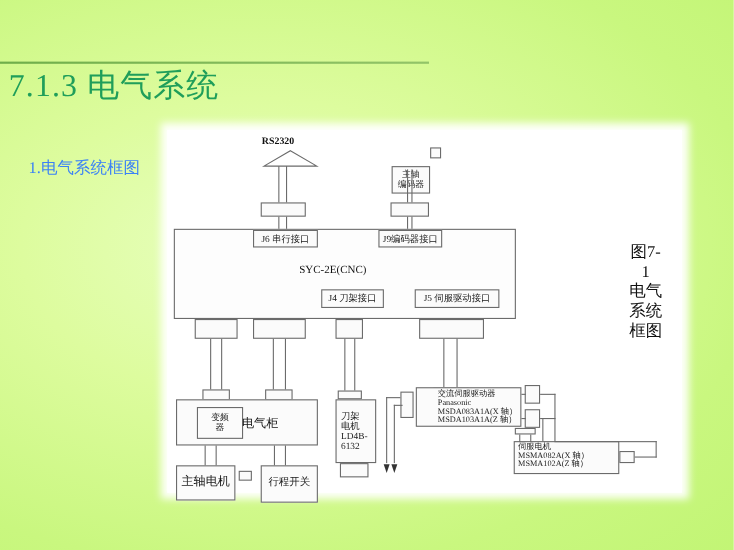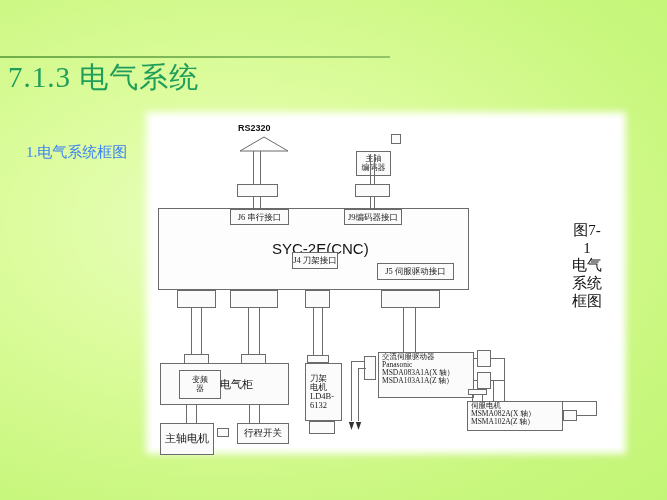--- a/index.html
+++ b/index.html
@@ -60,21 +60,21 @@
     line-height: 1.05;
     overflow: hidden;
   }
   .bx.left { justify-content: flex-start; text-align: left; padding-left: 2px; }
   .ln {
     position: absolute;
     background: #6b6b6b;
   }
   .lbl {
     position: absolute;
-    font-family: Liberation Sans, sans-serif;
+    font-family: Liberation Serif, serif;
     color: #111;
     white-space: nowrap;
   }
   .caption {
     position: absolute;
     left: 570px; top: 222px;
     width: 34px;
     font-family: "Liberation Serif", serif;
     font-size: 15px;
     color: #111;
@@ -116,23 +116,23 @@
 
   <div class="bx" style="left:6px; top:90px; width:311px; height:82px; background:#fdfdfd;"></div>
 
   <div class="bx" style="left:78px; top:91px; width:59px; height:16px; font-size:8.5px;">
     <span>J6 串行接口</span>
   </div>
   <div class="bx" style="left:192px; top:91px; width:58px; height:16px; font-size:8.5px;">
     <span>J9编码器接口</span>
   </div>
 
-  <div class="lbl" style="left:120px; top:122px; font-size:15px;">SYC-2E(CNC)</div>
-
-  <div class="bx" style="left:140px; top:134px; width:46px; height:17px; font-size:8.5px;">
+  <div class="lbl" style="left:120px; top:122px; font-size:10px;">SYC-2E(CNC)</div>
+
+  <div class="bx" style="left:140px; top:145px; width:57px; height:17px; font-size:8.5px;">
     <span>J4 刀架接口</span>
   </div>
   <div class="bx" style="left:225px; top:145px; width:77px; height:17px; font-size:8.5px;">
     <span>J5 伺服驱动接口</span>
   </div>
 
   <div class="bx" style="left:25px; top:172px; width:39px; height:18px;"></div>
   <div class="bx" style="left:78px; top:172px; width:48px; height:18px;"></div>
   <div class="bx" style="left:153px; top:172px; width:25px; height:18px;"></div>
   <div class="bx" style="left:229px; top:172px; width:59px; height:18px;"></div>
@@ -154,21 +154,21 @@
 
   <div class="ln" style="left:34px; top:287px; width:1px; height:19px;"></div>
   <div class="ln" style="left:44px; top:287px; width:1px; height:19px;"></div>
   <div class="ln" style="left:97px; top:287px; width:1px; height:19px;"></div>
   <div class="ln" style="left:107px; top:287px; width:1px; height:19px;"></div>
 
   <div class="bx" style="left:8px; top:305px; width:54px; height:32px; font-size:11px;">
     <span>主轴电机</span>
   </div>
   <div class="bx" style="left:65px; top:310px; width:12px; height:9px;"></div>
-  <div class="bx" style="left:85px; top:305px; width:52px; height:21px; font-size:9.5px;">
+  <div class="bx" style="left:85px; top:305px; width:52px; height:34px; font-size:9.5px;">
     <span>行程开关</span>
   </div>
 
   <div class="ln" style="left:161px; top:190px; width:1px; height:48px;"></div>
   <div class="ln" style="left:170px; top:190px; width:1px; height:48px;"></div>
   <div class="bx" style="left:155px; top:237px; width:22px; height:8px;"></div>
   <div class="bx" style="left:153px; top:245px; width:37px; height:58px; flex-direction:column; font-size:8.5px; align-items:flex-start; padding-left:4px;">
     <span>刀架</span>
     <span>电机</span>
     <span>LD4B-</span>
@@ -184,21 +184,21 @@
 
   <div class="bx left" style="left:226px; top:234px; width:0px; height:0px; border:none;"></div>
   <div class="bx left" style="left:227px; top:234px; width:0; height:0; border:none;"></div>
 
   <div class="bx" style="left:226px; top:234px; width:0; height:0; border:none;"></div>
 
   <div class="bx left" style="left:226px; top:234px; width:0; height:0; border:none;"></div>
 
   <div class="bx" style="left:226px; top:234px; width:0; height:0; border:none;"></div>
 
-  <div class="bx left" style="left:226px; top:234px; width:96px; height:46px; flex-direction:column; align-items:flex-start; font-size:7.5px; padding-left:3px; top:234px;">
+  <div class="bx left" style="left:226px; top:234px; width:96px; height:36px; flex-direction:column; align-items:flex-start; justify-content:center; font-size:7.5px; padding-left:19px; top:234px;">
     <span>交流伺服驱动器</span>
     <span>Panasonic</span>
     <span>MSDA083A1A(X 轴）</span>
     <span>MSDA103A1A(Z 轴）</span>
   </div>
 
   <div class="bx" style="left:212px; top:238px; width:12px; height:24px;"></div>
   <div class="ln" style="left:199px; top:243px; width:13px; height:1px;"></div>
   <div class="ln" style="left:199px; top:243px; width:1px; height:60px;"></div>
   <div class="ln" style="left:206px; top:250px; width:8px; height:1px;"></div>

